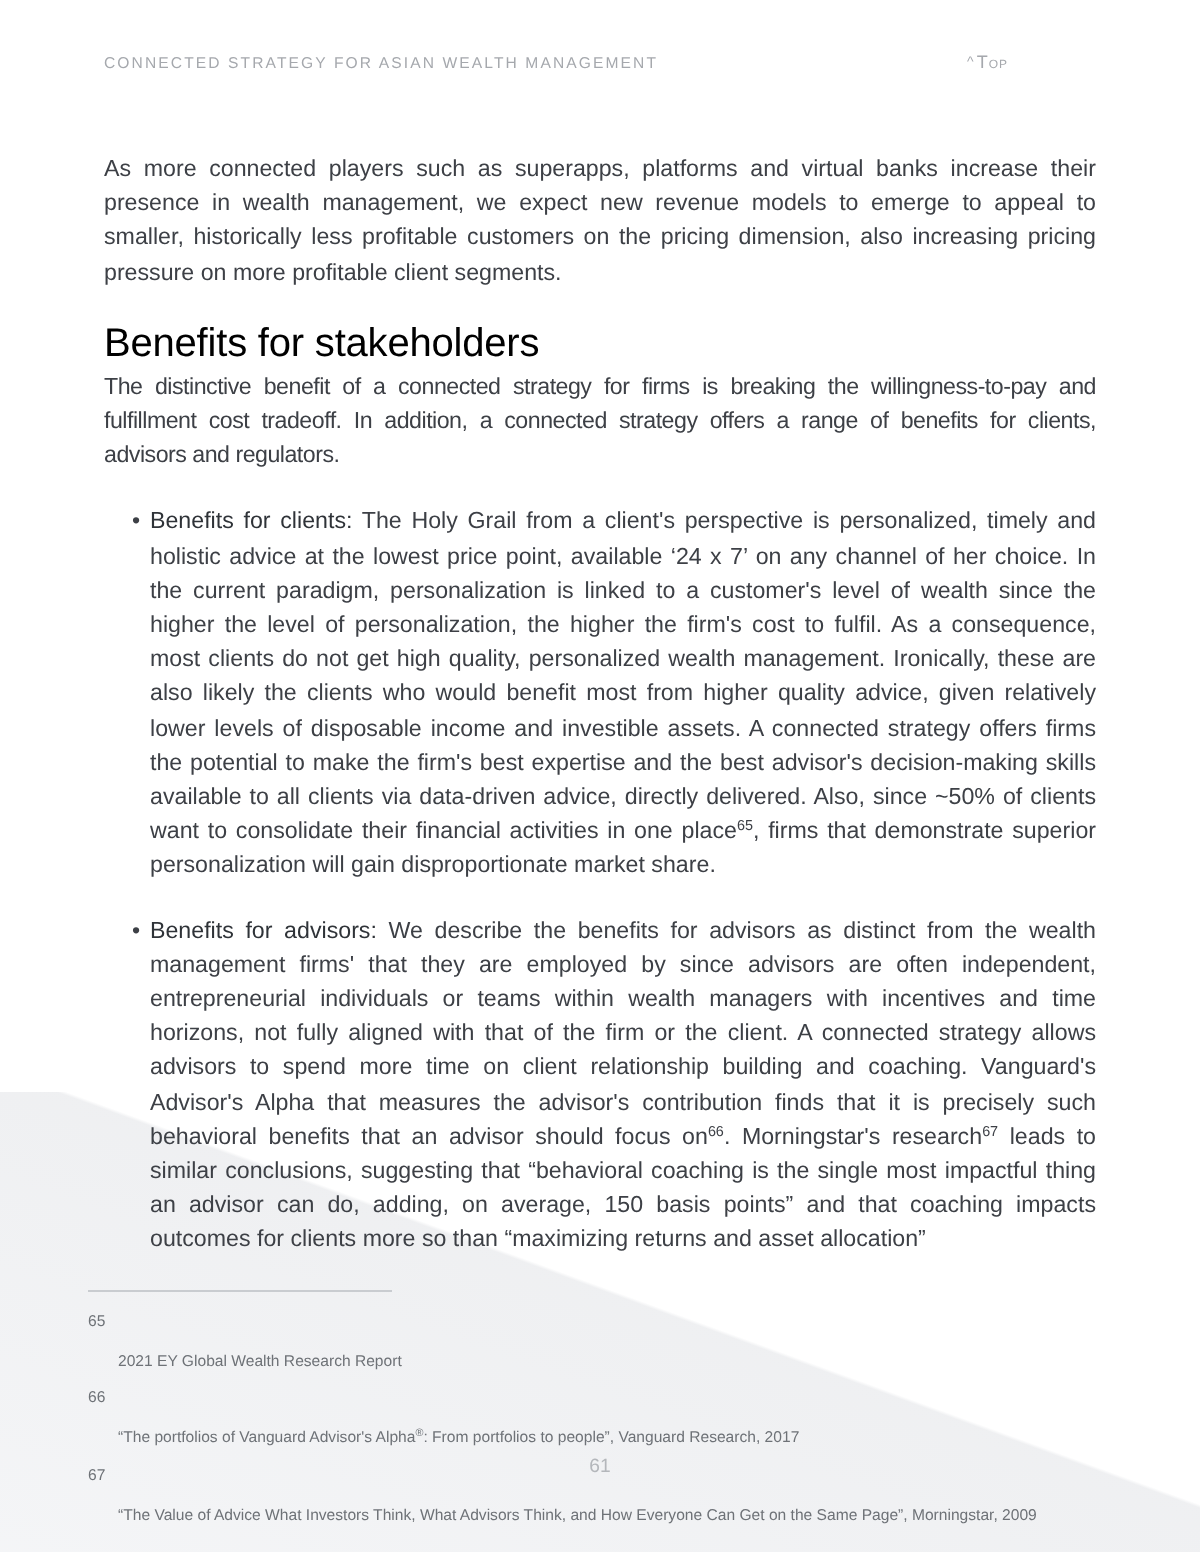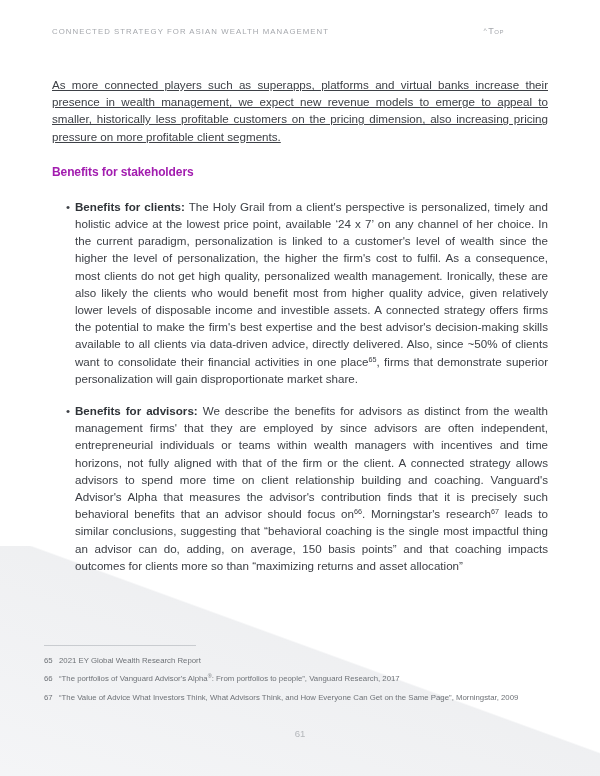--- a/index.html
+++ b/index.html
@@ -74,29 +74,28 @@
     left: 52px;
     width: 496px;
   }
 
   p.body-text {
     margin: 0;
     font-size: 11.6px;
     line-height: 17.2px;
     text-align: justify;
     color: #3d4046;
-    text-decoration: underline;
   }
 
   .section-heading {
     margin: 17px 0 3px 0;
-    font-size: 12px;
+    font-size: 20px;
     line-height: 20px;
-    font-weight: bold;
-    color: #a21caf;
+    font-weight: normal;
+    color: #000000;
     letter-spacing: -0.1px;
   }
 
   p.lead-text {
     margin: 0;
     font-size: 11.6px;
     line-height: 17.2px;
     text-align: justify;
     color: #3d4046;
     letter-spacing: -0.25px;
@@ -121,21 +120,21 @@
   }
   .bullet-marker {
     position: absolute;
     left: 14px;
     top: 0;
     font-size: 11.6px;
     line-height: 17.2px;
     color: #3d4046;
   }
   .bullet-lead {
-    font-weight: bold;
+    font-weight: normal;
     color: #2f3338;
   }
   sup {
     font-size: 7.2px;
     vertical-align: 4px;
     line-height: 0;
   }
 
   
   .footnotes {
@@ -159,20 +158,21 @@
   }
   .footnote:last-child {
     margin-bottom: 0;
   }
   .footnote-num {
     flex: 0 0 auto;
     width: 15px;
   }
   .footnote-text {
     flex: 1 1 auto;
+    margin-top: 20px;
   }
   .footnote-text sup {
     font-size: 5.4px;
     vertical-align: 3px;
   }
 
   
   .page-number {
     position: absolute;
     top: 728px;
@@ -196,20 +196,21 @@
       <span class="caret">^</span><span>Top</span>
     </a>
   </div>
 
   <div class="content">
 
     <p class="body-text">As more connected players such as superapps, platforms and virtual banks increase their presence in wealth management, we expect new revenue models to emerge to appeal to smaller, historically less profitable customers on the pricing dimension, also increasing pricing pressure on more profitable client segments.</p>
 
     <h2 class="section-heading">Benefits for stakeholders</h2>
 
+    <p class="lead-text">The distinctive benefit of a connected strategy for firms is breaking the willingness-to-pay and fulfillment cost tradeoff. In addition, a connected strategy offers a range of benefits for clients, advisors and regulators.</p>
 
     <ul class="bullets">
 
       <li>
         <span class="bullet-marker">•</span><span class="bullet-lead">Benefits for clients:</span><span> The Holy Grail from a client's perspective is personalized, timely and holistic advice at the lowest price point, available ‘24 x 7’ on any channel of her choice. In the current paradigm, personalization is linked to a customer's level of wealth since the higher the level of personalization, the higher the firm's cost to fulfil. As a consequence, most clients do not get high quality, personalized wealth management. Ironically, these are also likely the clients who would benefit most from higher quality advice, given relatively lower levels of disposable income and investible assets. A connected strategy offers firms the potential to make the firm's best expertise and the best advisor's decision-making skills available to all clients via data-driven advice, directly delivered. Also, since ~50% of clients want to consolidate their financial activities in one place</span><sup>65</sup><span>, firms that demonstrate superior personalization will gain disproportionate market share.</span>
       </li>
 
       <li>
         <span class="bullet-marker">•</span><span class="bullet-lead">Benefits for advisors:</span><span> We describe the benefits for advisors as distinct from the wealth management firms' that they are employed by since advisors are often independent, entrepreneurial individuals or teams within wealth managers with incentives and time horizons, not fully aligned with that of the firm or the client. A connected strategy allows advisors to spend more time on client relationship building and coaching. Vanguard's Advisor's Alpha that measures the advisor's contribution finds that it is precisely such behavioral benefits that an advisor should focus on</span><sup>66</sup><span>. Morningstar's research</span><sup>67</sup><span> leads to similar conclusions, suggesting that “behavioral coaching is the single most impactful thing an advisor can do, adding, on average, 150 basis points” and that coaching impacts outcomes for clients more so than “maximizing returns and asset allocation”</span>
       </li>

